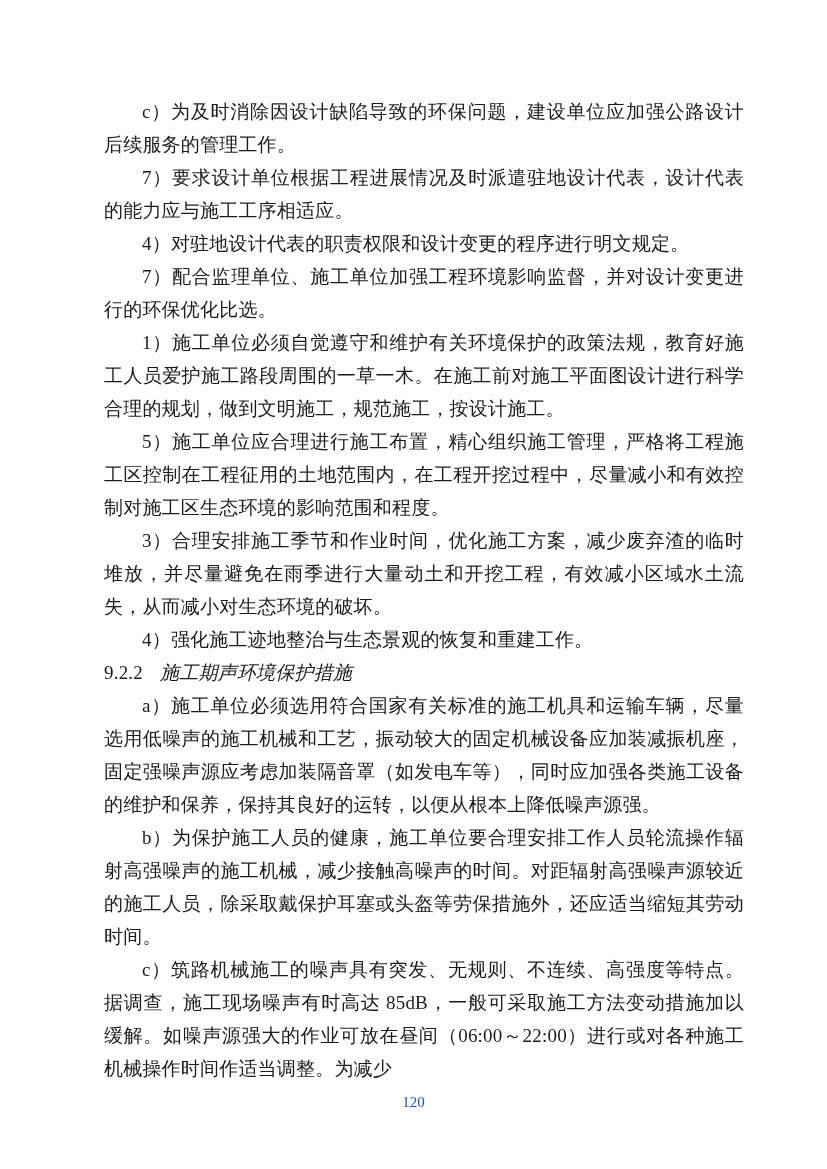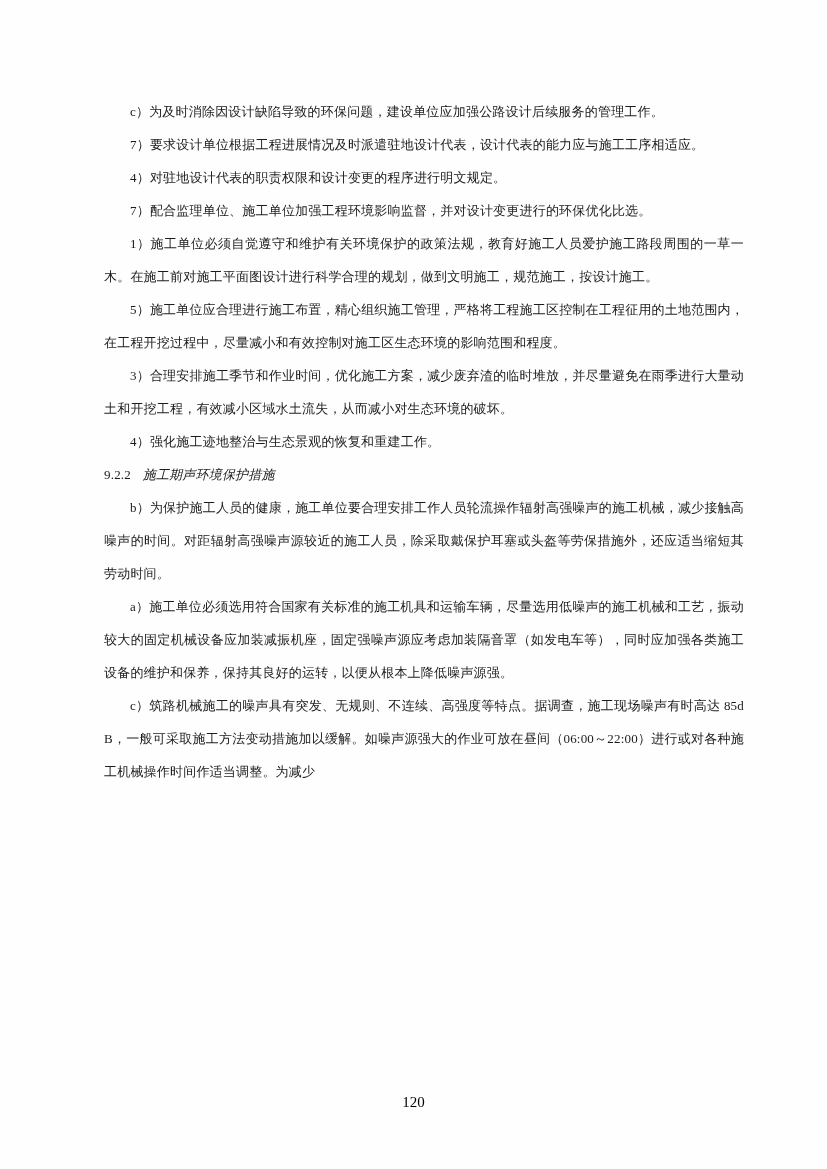--- a/index.html
+++ b/index.html
@@ -19,21 +19,21 @@
   }
   .content {
     position: absolute;
     left: 104px;
     top: 95px;
     width: 640px;
     text-align: justify;
   }
   .content p {
     margin: 0;
-    font-size: 13px;
+    font-size: 19px;
     line-height: 33px;
     letter-spacing: 0.2px;
     word-break: break-all;
   }
   p.para {
     text-indent: 2em;
   }
   p.heading {
     text-indent: 0;
   }
@@ -41,35 +41,35 @@
     margin-left: 0.9em;
     font-style: italic;
   }
   .footer {
     position: absolute;
     left: 0;
     right: 0;
     bottom: 58px;
     text-align: center;
     font-size: 15px;
-    color: #000000;
+    color: #1d4ed8;
   }
 </style>
 </head>
 <body>
 
 <div class="page">
   <div class="content" id="document-content">
       <p class="para">c）为及时消除因设计缺陷导致的环保问题，建设单位应加强公路设计后续服务的管理工作。</p>
       <p class="para">7）要求设计单位根据工程进展情况及时派遣驻地设计代表，设计代表的能力应与施工工序相适应。</p>
       <p class="para">4）对驻地设计代表的职责权限和设计变更的程序进行明文规定。</p>
       <p class="para">7）配合监理单位、施工单位加强工程环境影响监督，并对设计变更进行的环保优化比选。</p>
       <p class="para">1）施工单位必须自觉遵守和维护有关环境保护的政策法规，教育好施工人员爱护施工路段周围的一草一木。在施工前对施工平面图设计进行科学合理的规划，做到文明施工，规范施工，按设计施工。</p>
       <p class="para">5）施工单位应合理进行施工布置，精心组织施工管理，严格将工程施工区控制在工程征用的土地范围内，在工程开挖过程中，尽量减小和有效控制对施工区生态环境的影响范围和程度。</p>
       <p class="para">3）合理安排施工季节和作业时间，优化施工方案，减少废弃渣的临时堆放，并尽量避免在雨季进行大量动土和开挖工程，有效减小区域水土流失，从而减小对生态环境的破坏。</p>
       <p class="para">4）强化施工迹地整治与生态景观的恢复和重建工作。</p>
       <p class="heading"><span class="heading-num">9.2.2</span><span class="heading-title">施工期声环境保护措施</span></p>
+      <p class="para">a）施工单位必须选用符合国家有关标准的施工机具和运输车辆，尽量选用低噪声的施工机械和工艺，振动较大的固定机械设备应加装减振机座，固定强噪声源应考虑加装隔音罩（如发电车等），同时应加强各类施工设备的维护和保养，保持其良好的运转，以便从根本上降低噪声源强。</p>
       <p class="para">b）为保护施工人员的健康，施工单位要合理安排工作人员轮流操作辐射高强噪声的施工机械，减少接触高噪声的时间。对距辐射高强噪声源较近的施工人员，除采取戴保护耳塞或头盔等劳保措施外，还应适当缩短其劳动时间。</p>
-      <p class="para">a）施工单位必须选用符合国家有关标准的施工机具和运输车辆，尽量选用低噪声的施工机械和工艺，振动较大的固定机械设备应加装减振机座，固定强噪声源应考虑加装隔音罩（如发电车等），同时应加强各类施工设备的维护和保养，保持其良好的运转，以便从根本上降低噪声源强。</p>
       <p class="para">c）筑路机械施工的噪声具有突发、无规则、不连续、高强度等特点。据调查，施工现场噪声有时高达 85dB，一般可采取施工方法变动措施加以缓解。如噪声源强大的作业可放在昼间（06:00～22:00）进行或对各种施工机械操作时间作适当调整。为减少</p>
     </div>
   <div class="footer">120</div>
 </div>
 
 </body></html>

